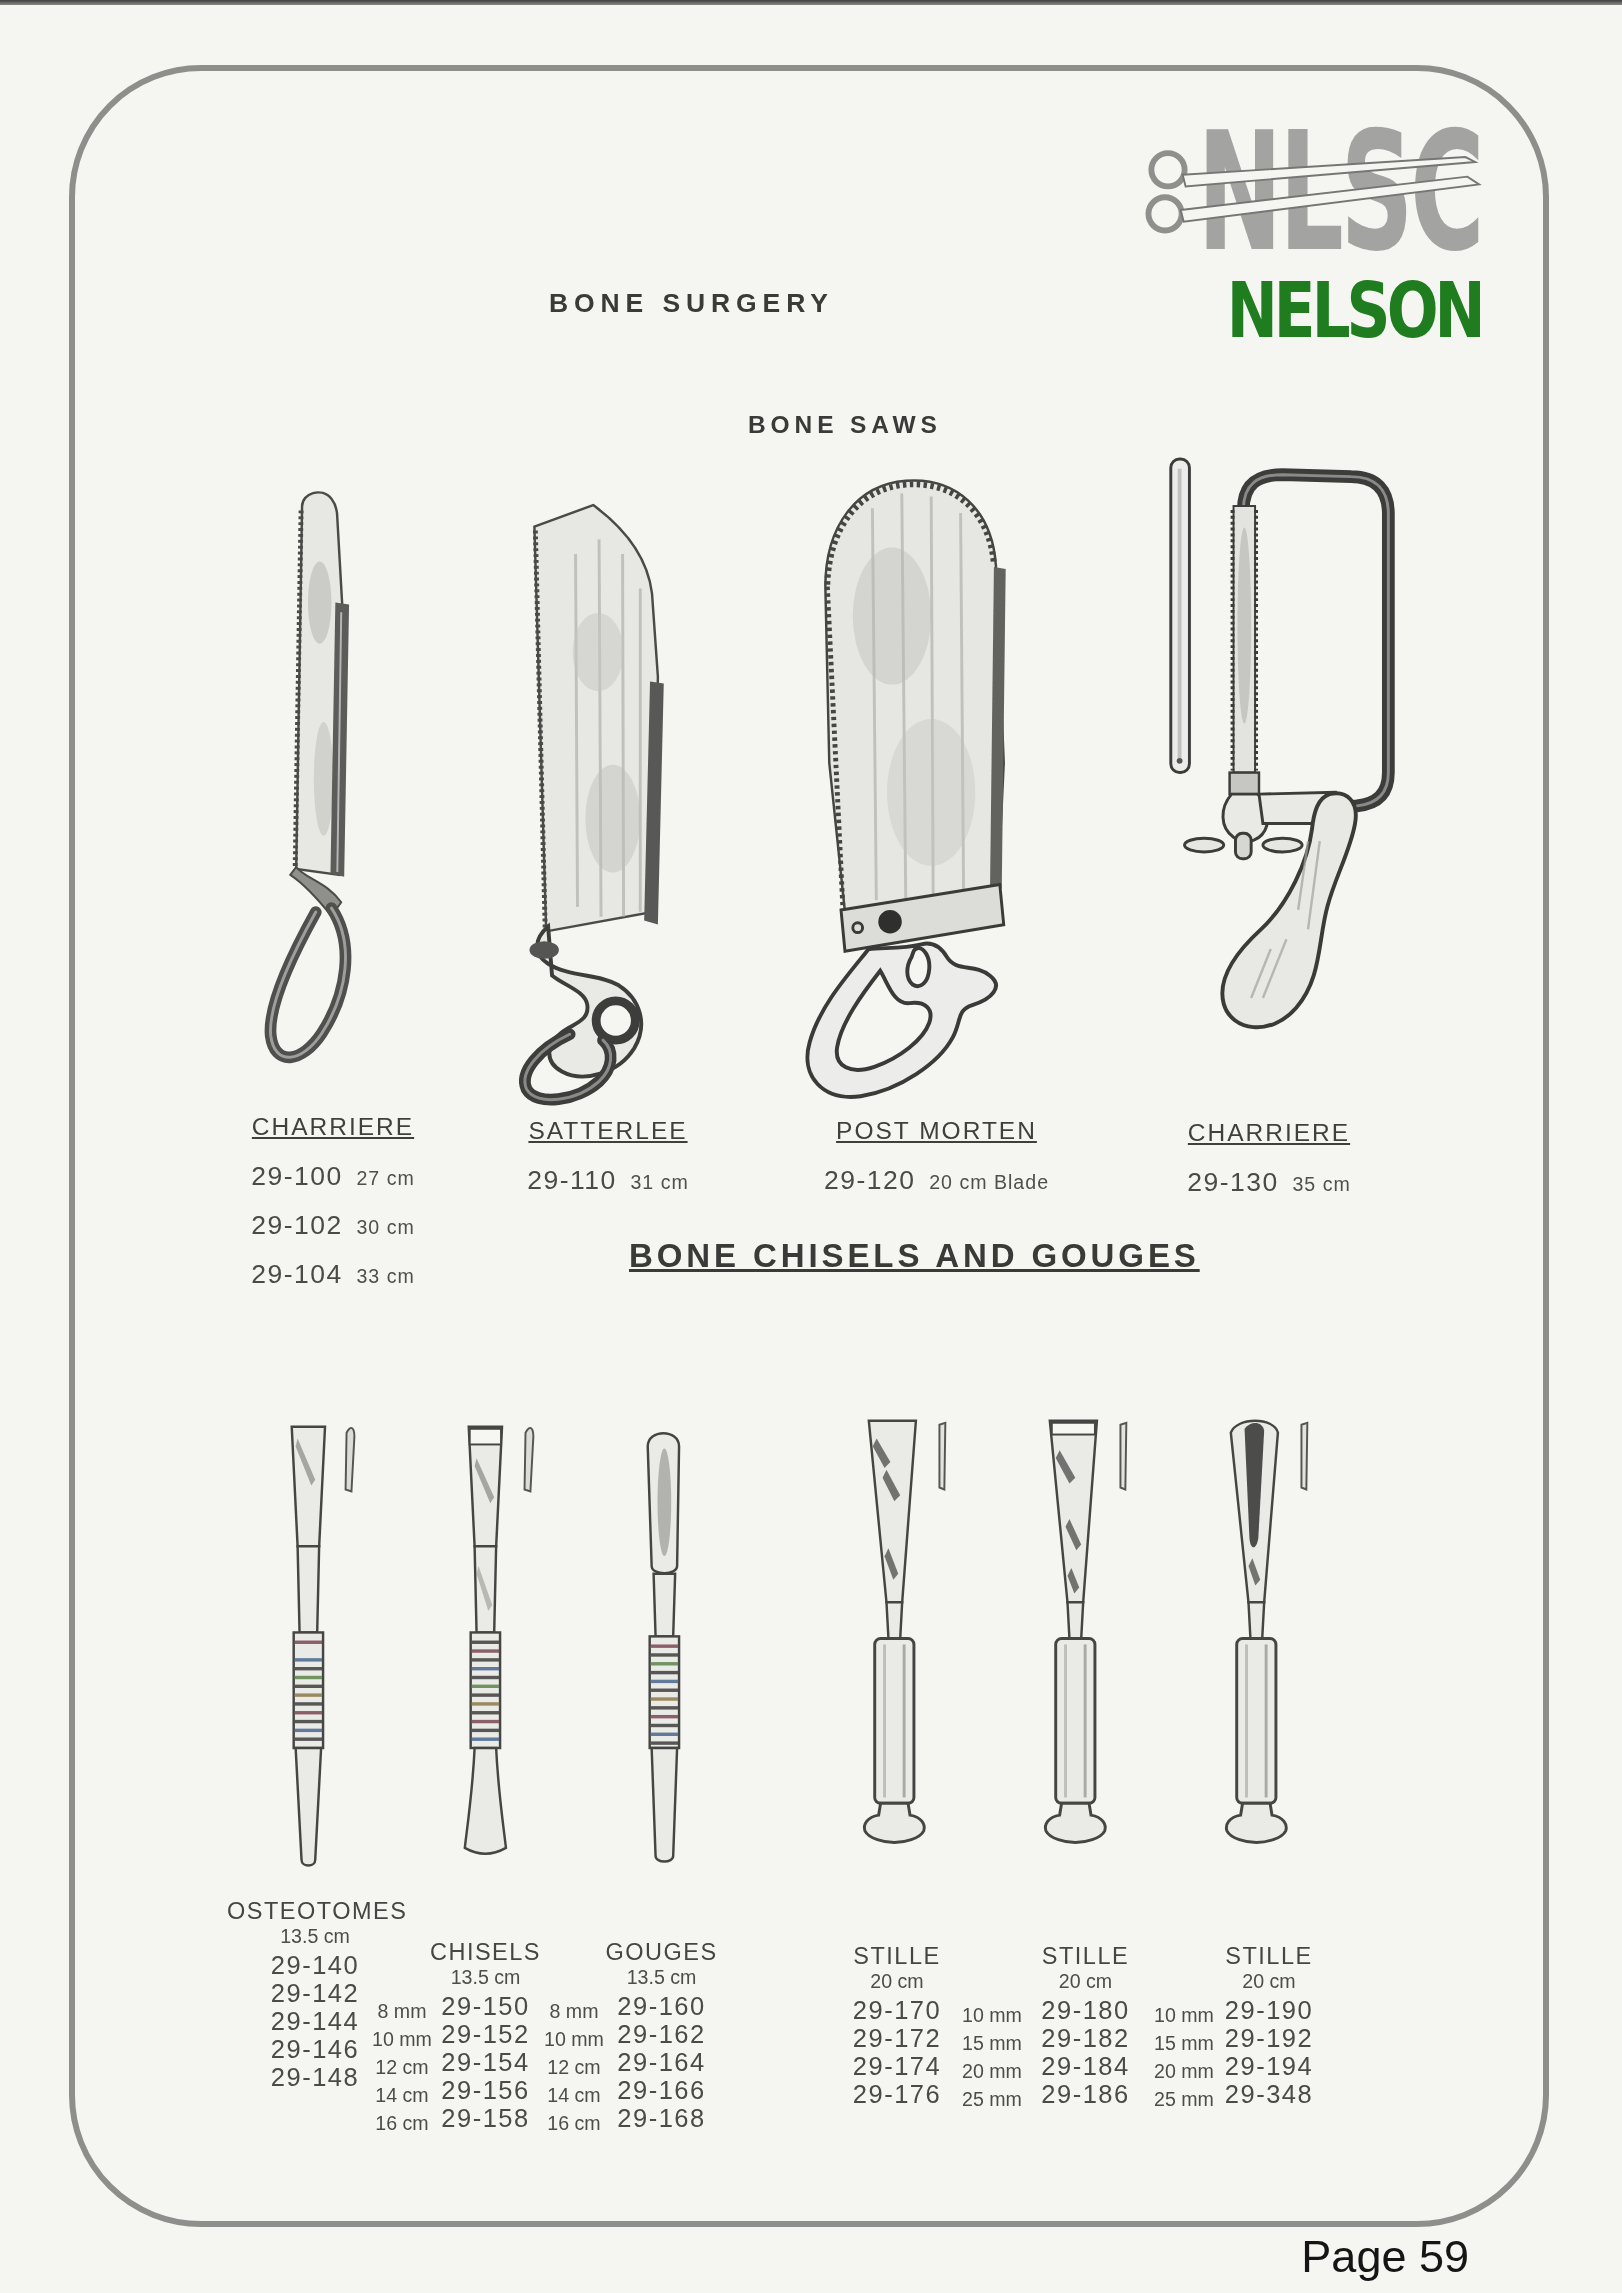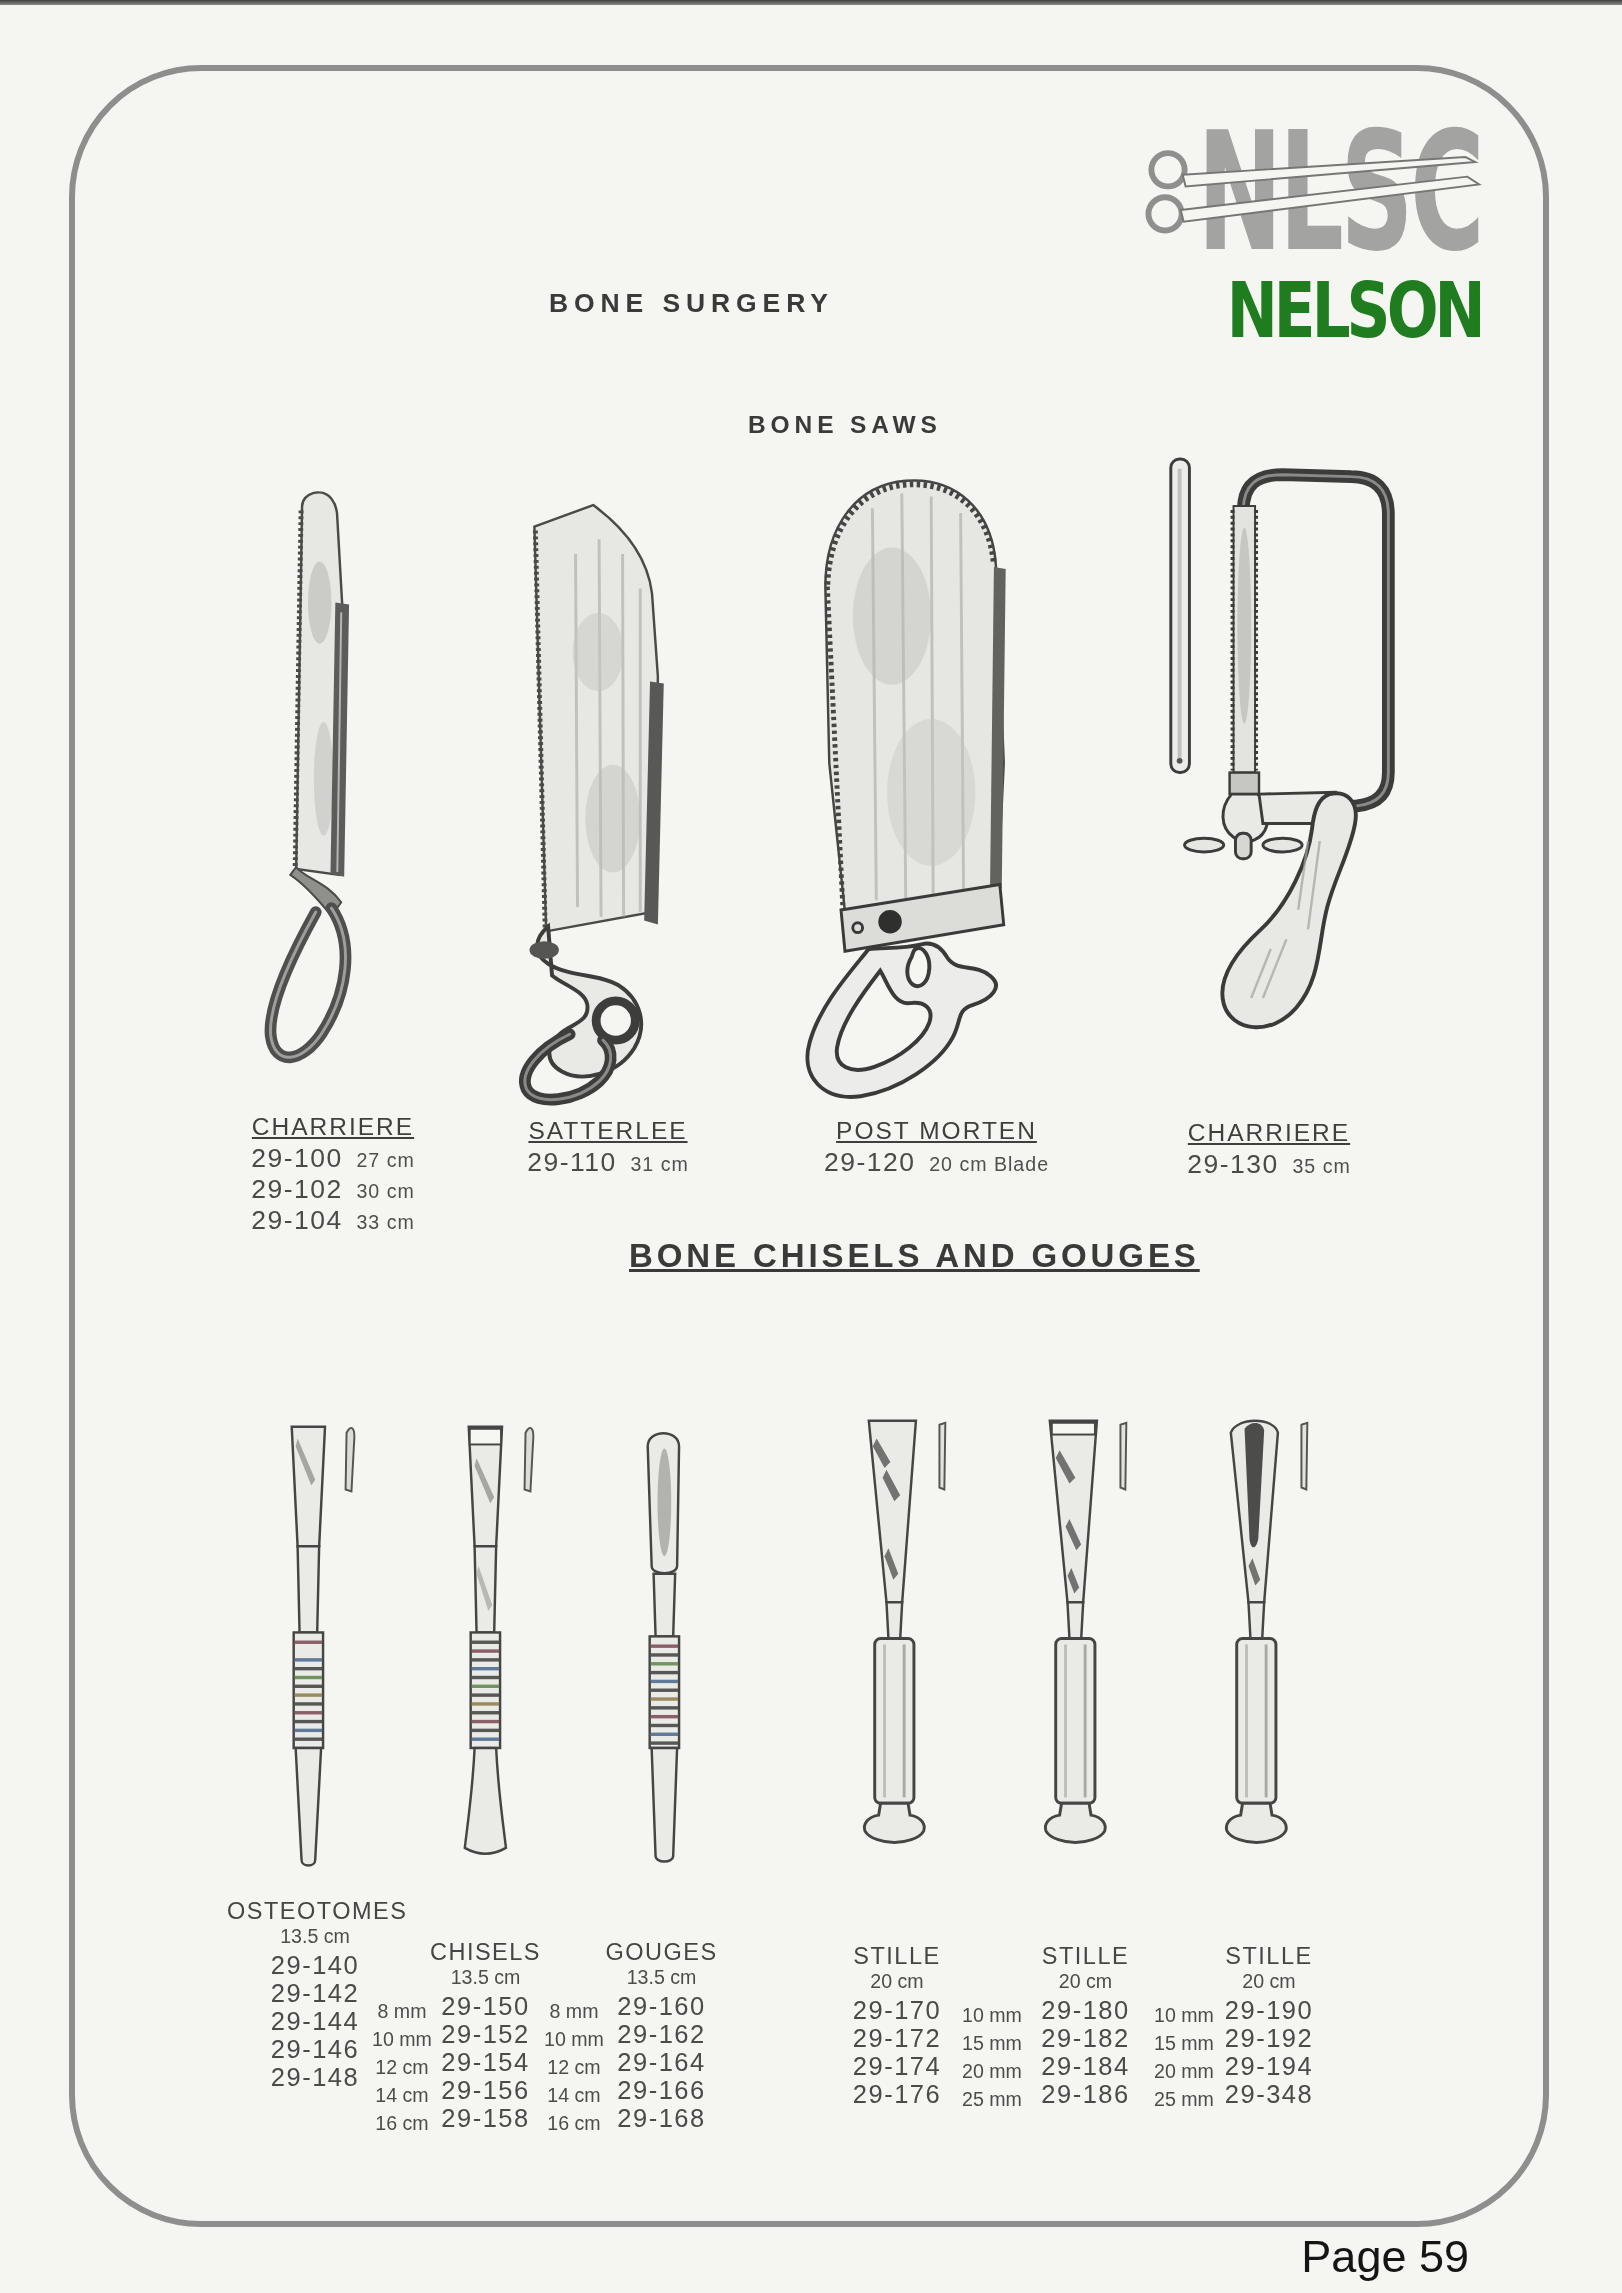--- a/index.html
+++ b/index.html
@@ -10,21 +10,21 @@
   #frame{position:absolute;left:69px;top:65px;width:1468px;height:2150px;
          border:6.9px solid #8e8e8c;border-radius:132px;}
   .abs{position:absolute;}
   .heading{font-weight:bold;color:#3a3a38;white-space:nowrap;}
   #title-main{left:549px;top:288px;font-size:26.5px;letter-spacing:5.9px;}
   #title-saws{left:748px;top:411px;font-size:24.5px;letter-spacing:4.9px;}
   #title-chisels{left:629px;top:1237px;font-size:33px;letter-spacing:3.9px;text-decoration:underline;}
   .saw-label{position:absolute;text-align:center;color:#3b3b39;}
   .saw-label .lbl-name{font-size:24.5px;letter-spacing:2px;color:#3f3f3d;text-decoration:underline;}
   .lbl-row{display:flex;justify-content:center;align-items:baseline;gap:13.7px;
-           height:29px;margin-top:2px;}
+           height:29px;margin-top:20px;}
   .lbl-row .code{font-size:26.5px;letter-spacing:1.5px;color:#4a4a48;}
   .lbl-row .size{font-size:19.6px;letter-spacing:1px;color:#4f4f4d;}
   .tool-col{position:absolute;text-align:center;color:#454543;}
   .tool-col .col-name{font-size:23.5px;letter-spacing:1.5px;height:27.4px;}
   .tool-col .col-len{font-size:19.6px;height:25.5px;color:#4c4c4a;}
   .tool-col .col-code{font-size:25.5px;letter-spacing:1.5px;line-height:28px;color:#4a4a48;}
   .size-col{position:absolute;text-align:center;font-size:19.6px;line-height:28px;color:#4c4c4a;}
   #page-number{left:1293px;top:2231px;width:176px;text-align:right;
                font-size:45px;color:#151515;}
   svg{display:block;}

